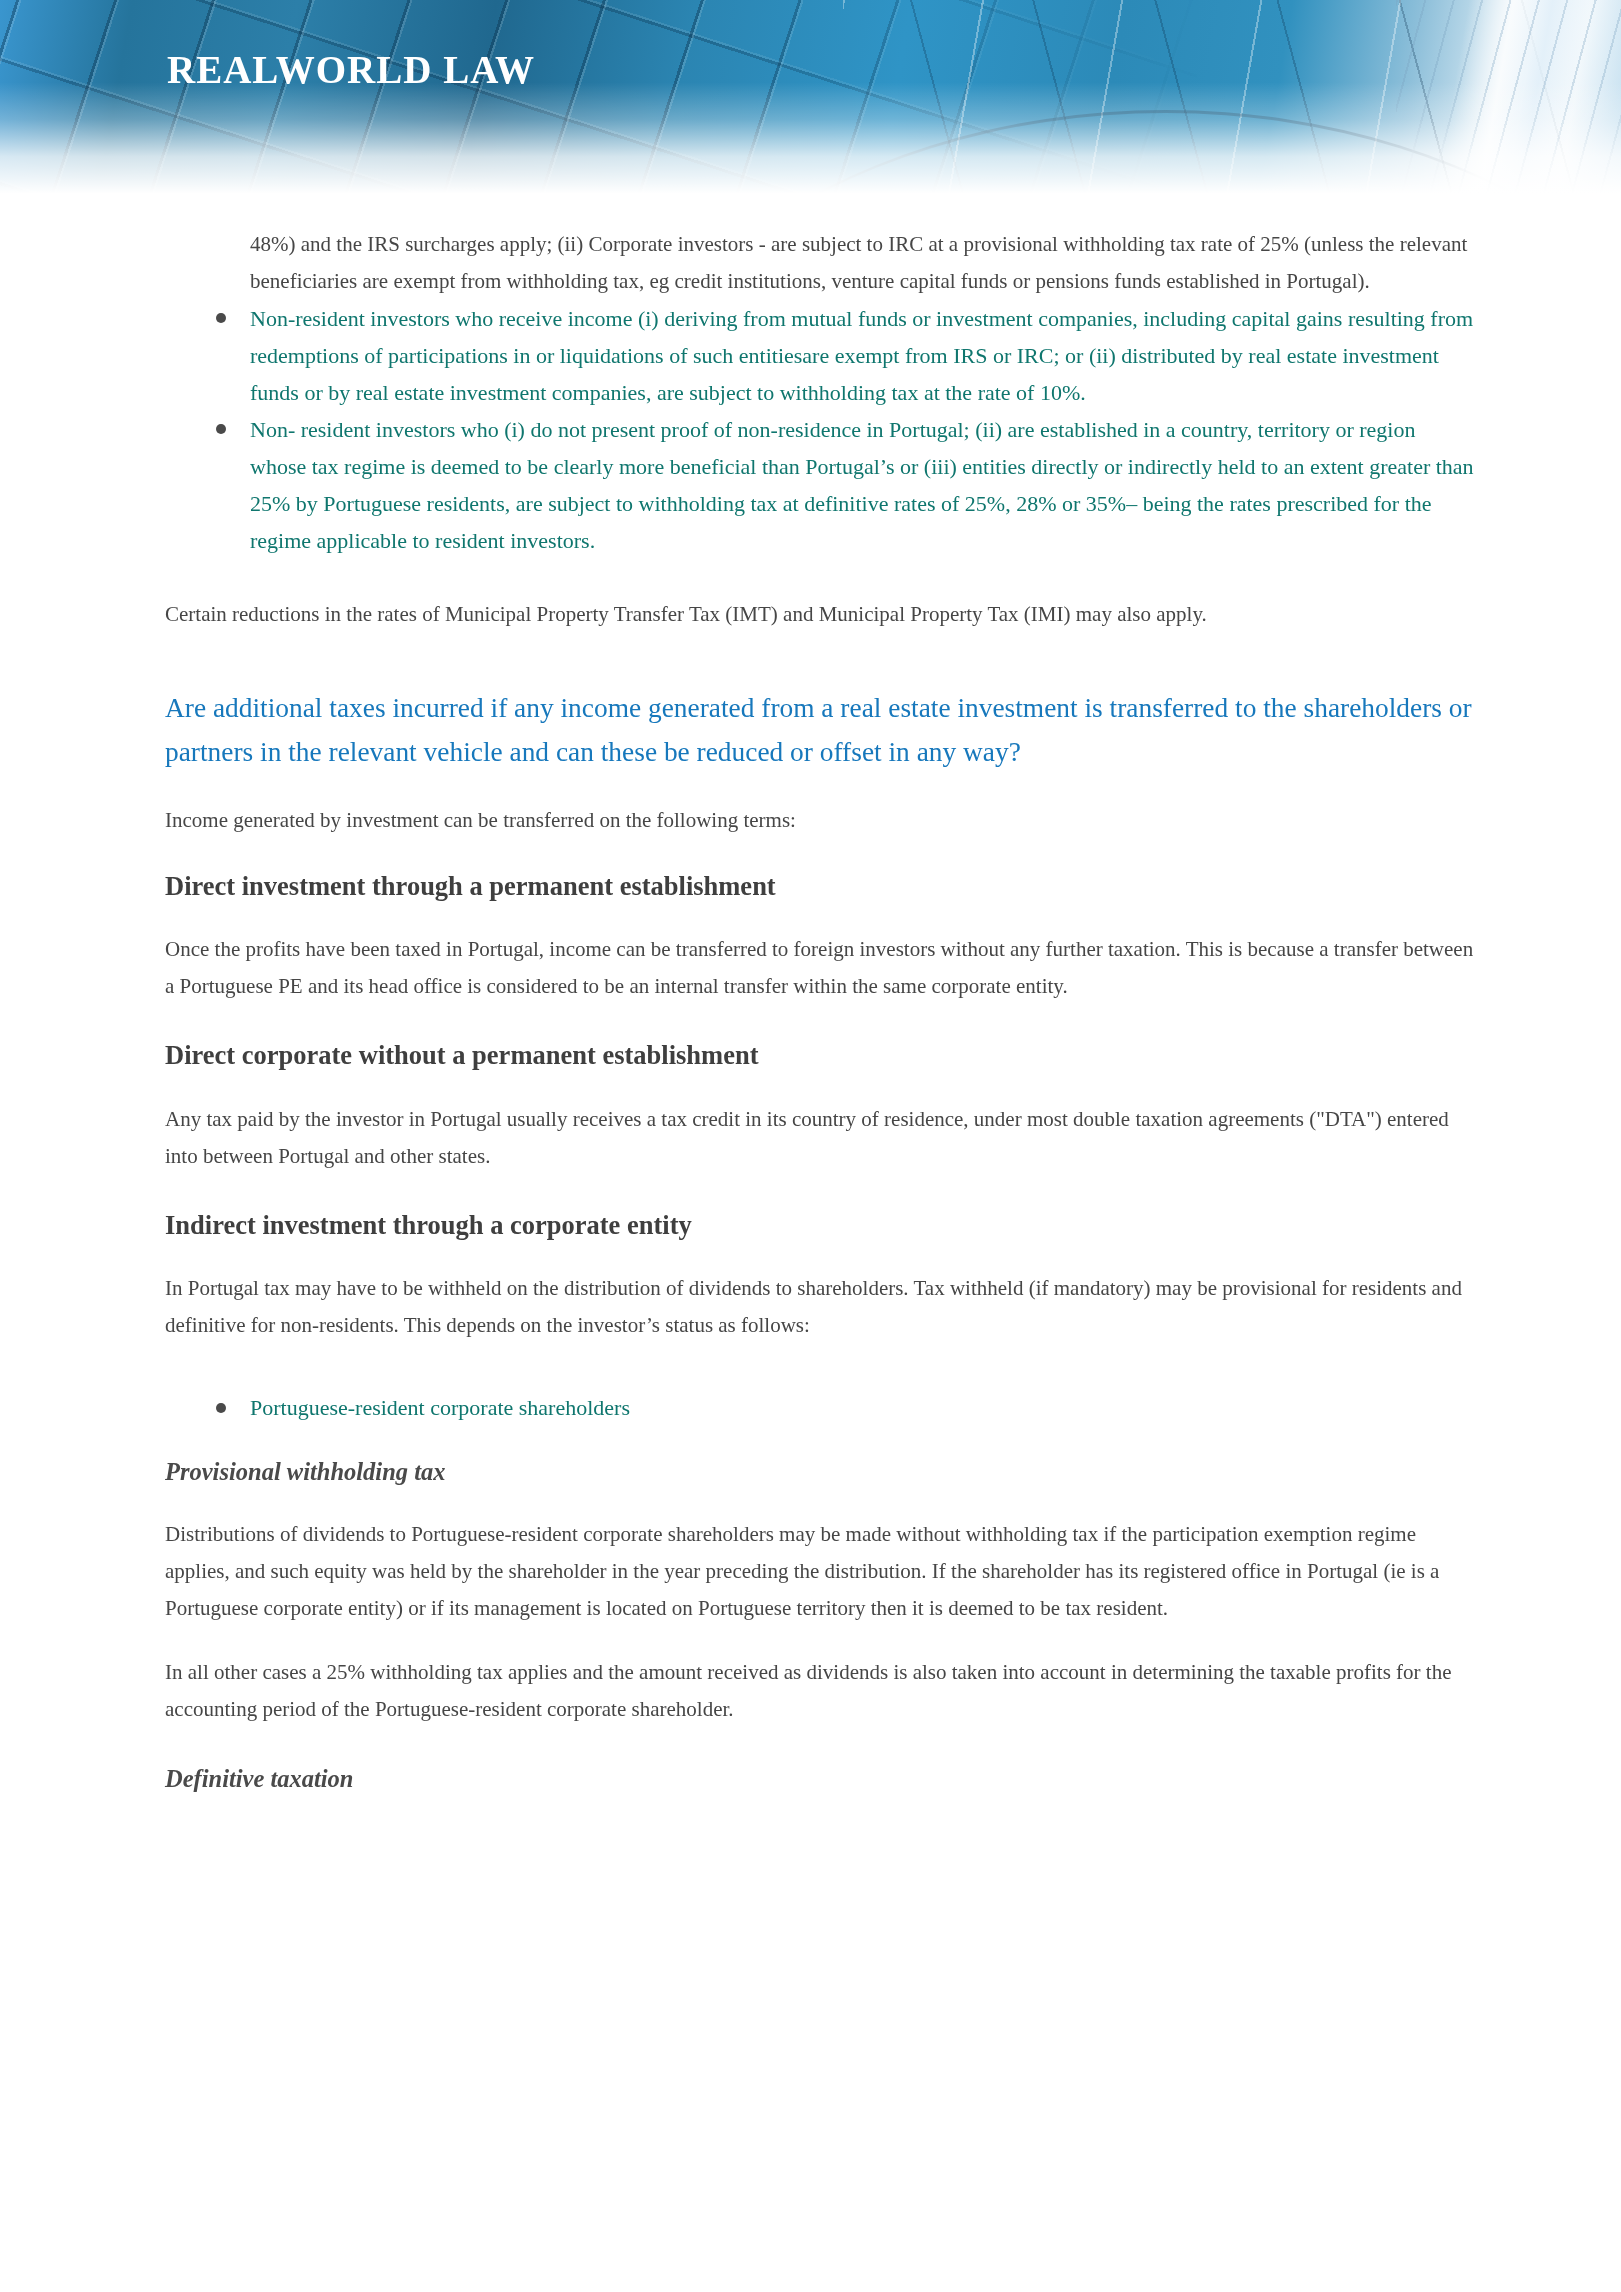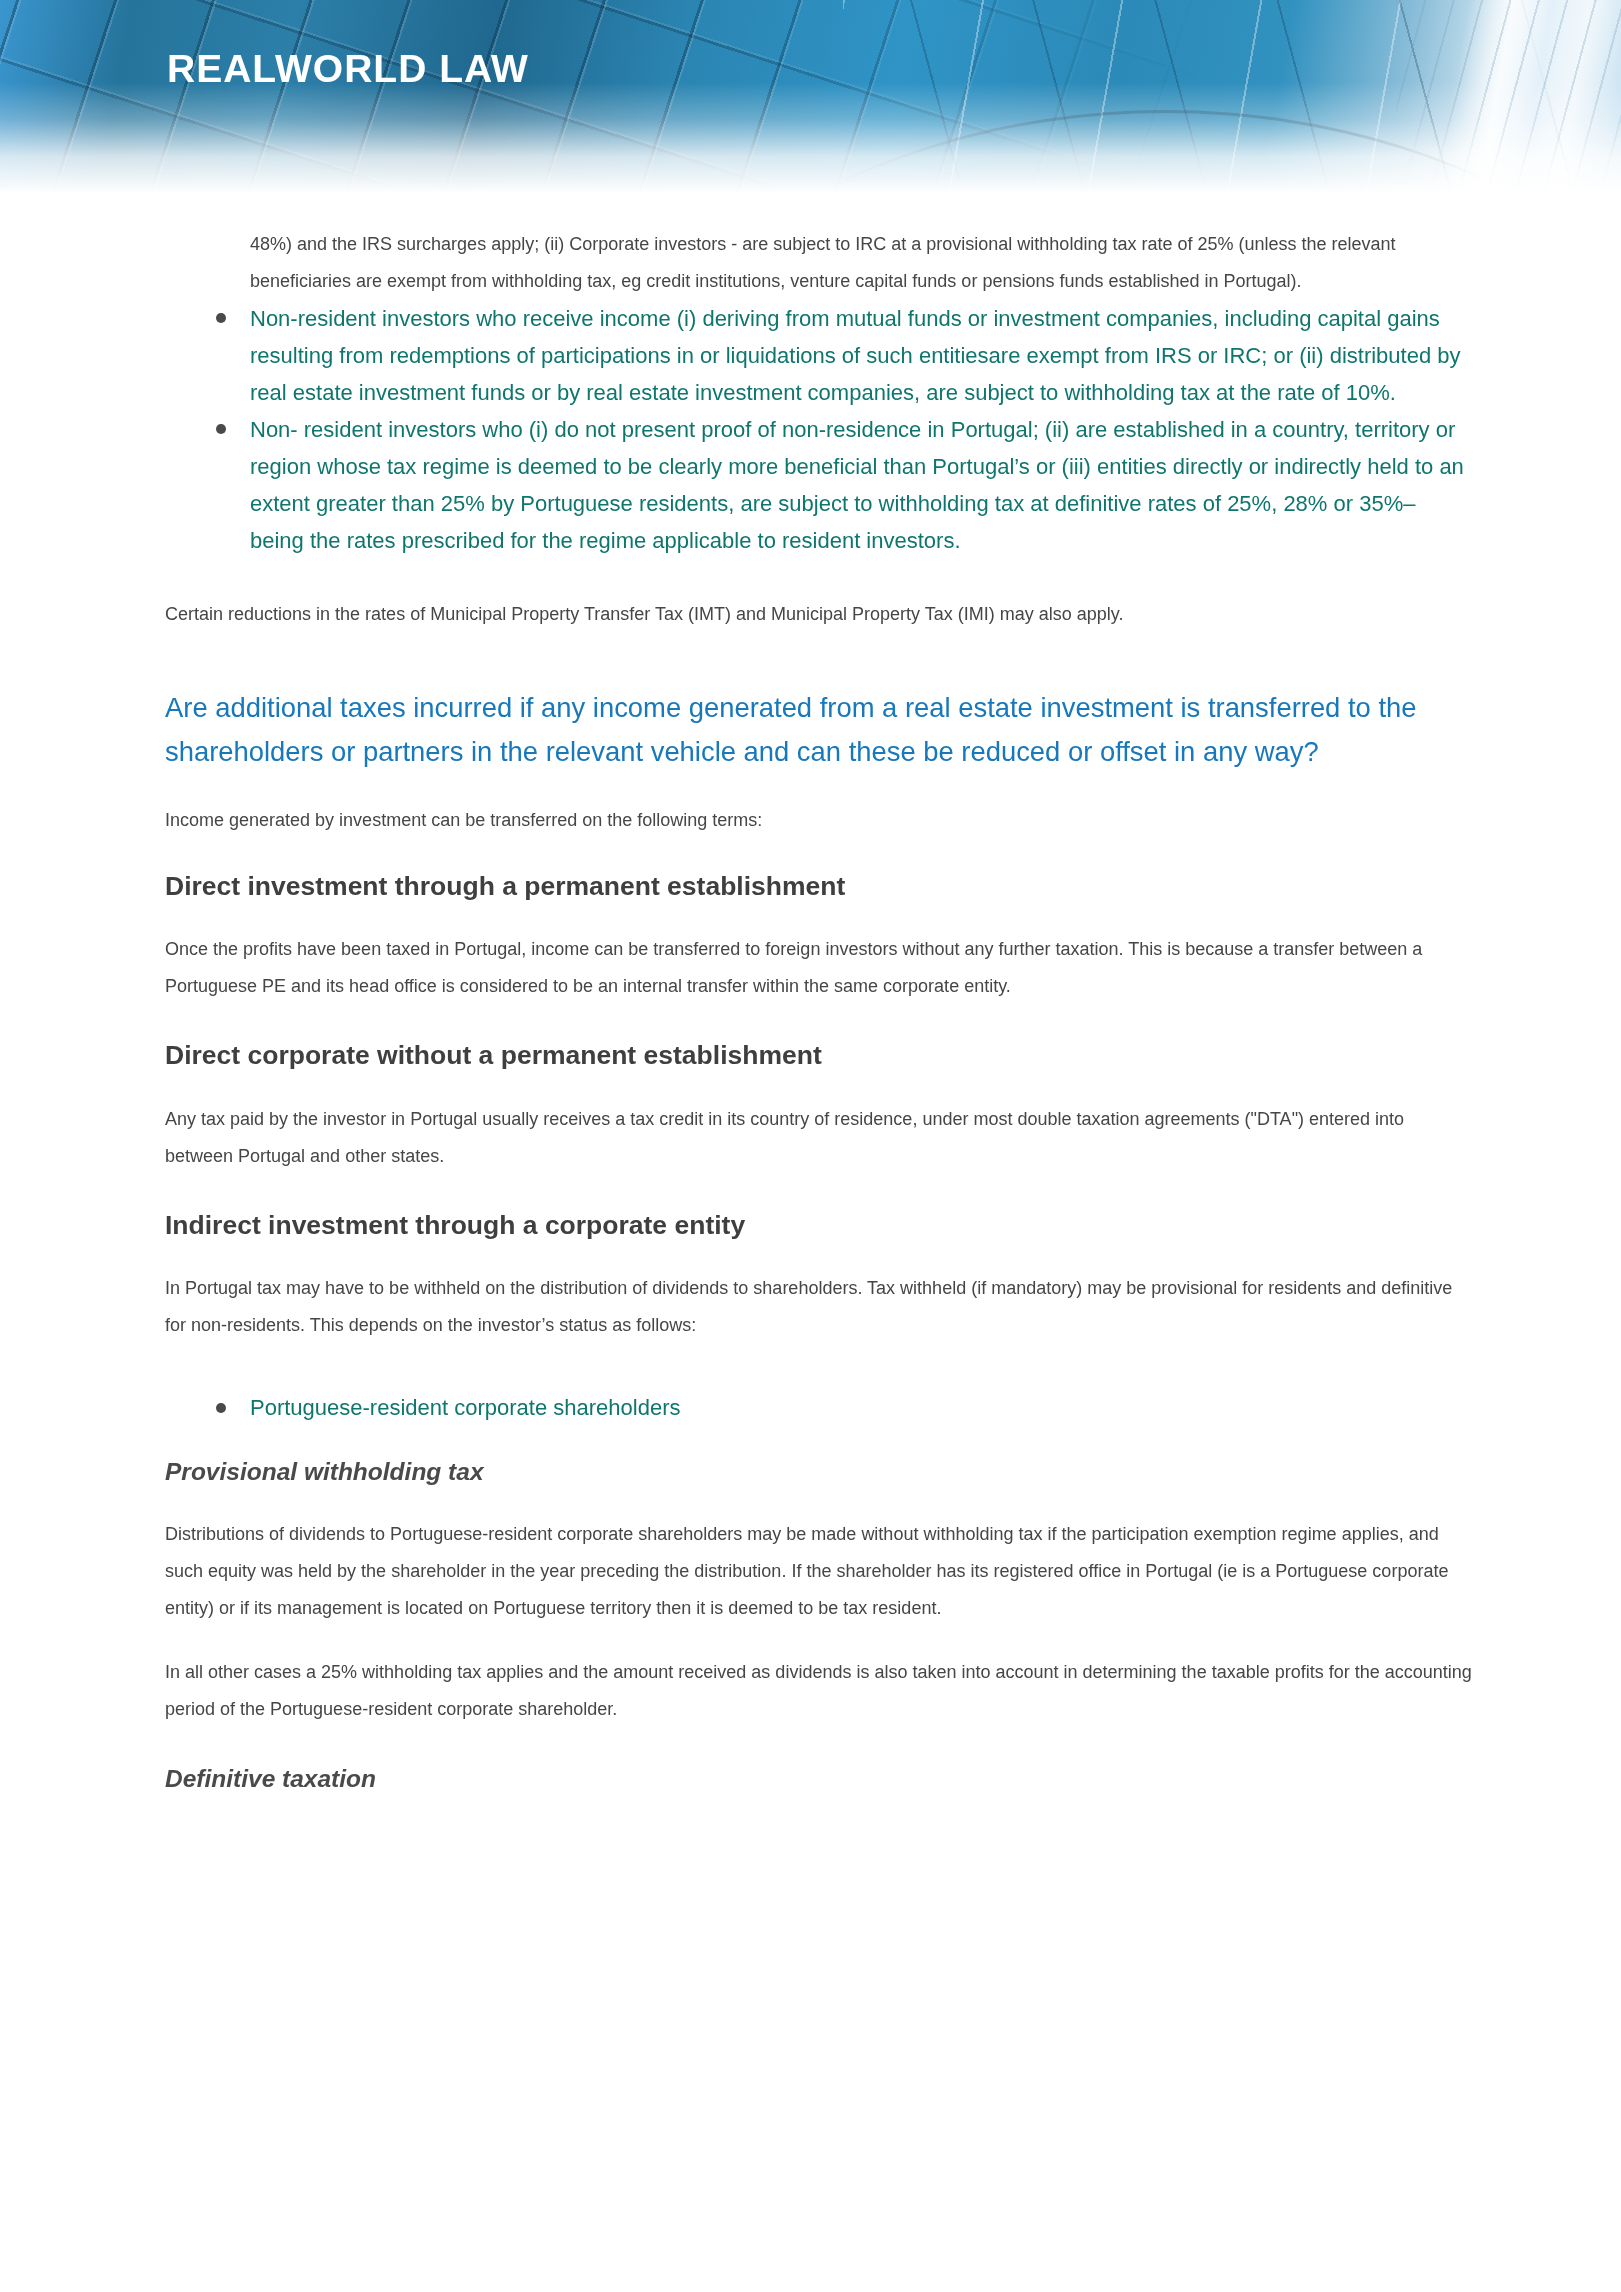--- a/index.html
+++ b/index.html
@@ -2,21 +2,21 @@
 <html><head>
 <meta charset="utf-8">
 <style>
   * { margin:0; padding:0; box-sizing:border-box; }
   html,body { background:#ffffff; }
   .page {
     position:relative;
     width:1621px; height:2054px;
     background:#ffffff;
     overflow:hidden;
-    font-family:Liberation Sans, sans-serif;
+    font-family:Liberation Serif, serif;
     color:#464646;
   }
 
   
   .banner {
     position:relative;
     width:100%; height:206px;
     overflow:hidden;
     background:linear-gradient(100deg,
       #3a96cf 0%, #25749c 8%, #2c7fa9 18%, #20688f 30%,
@@ -69,21 +69,21 @@
     z-index:5;
   }
 
   
   .content {
     position:relative;
     padding:0 147px 0 165px;
     width:100%;
   }
   .p {
-    font-size:18px; line-height:37px;
+    font-size:21px; line-height:37px;
     color:#464646;
   }
   .indented { padding-left:85px; }
   .mt-first   { margin-top:19.6px; }
   .mt-after-list { margin-top:37px; }
   .blist { list-style:none; }
   .blist li {
     position:relative;
     padding-left:85px;
     font-size:22px; line-height:37px;

